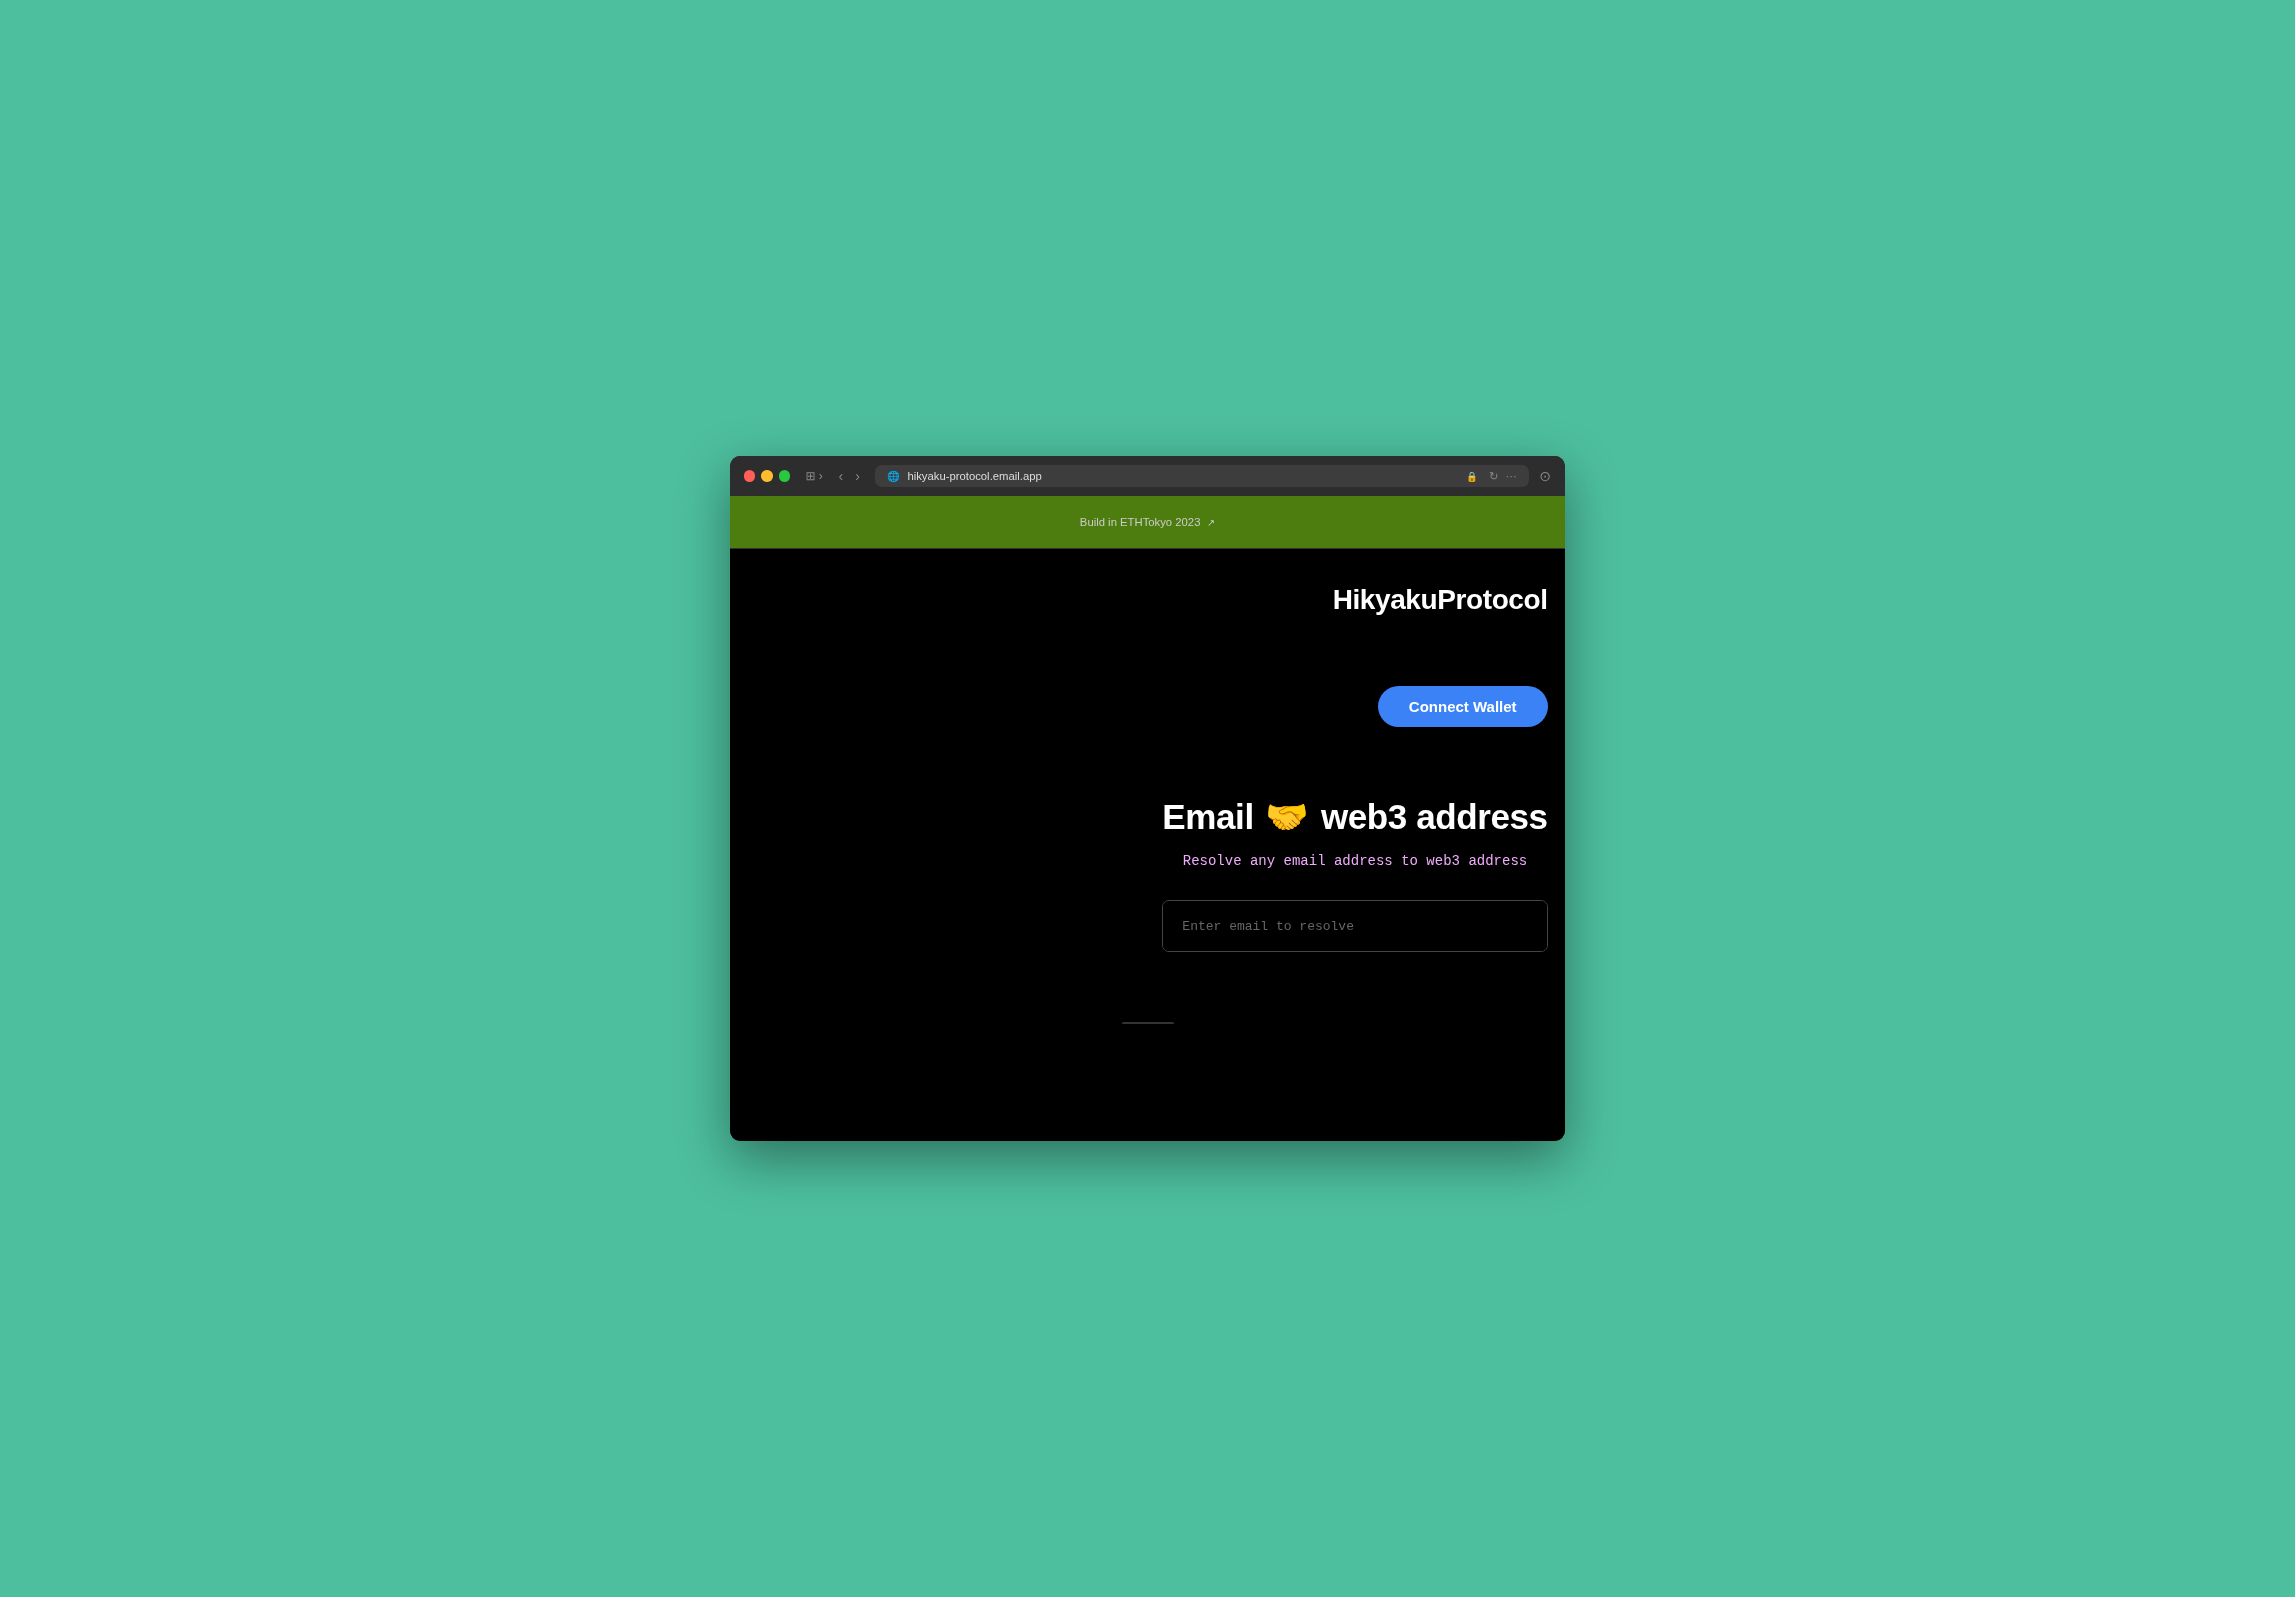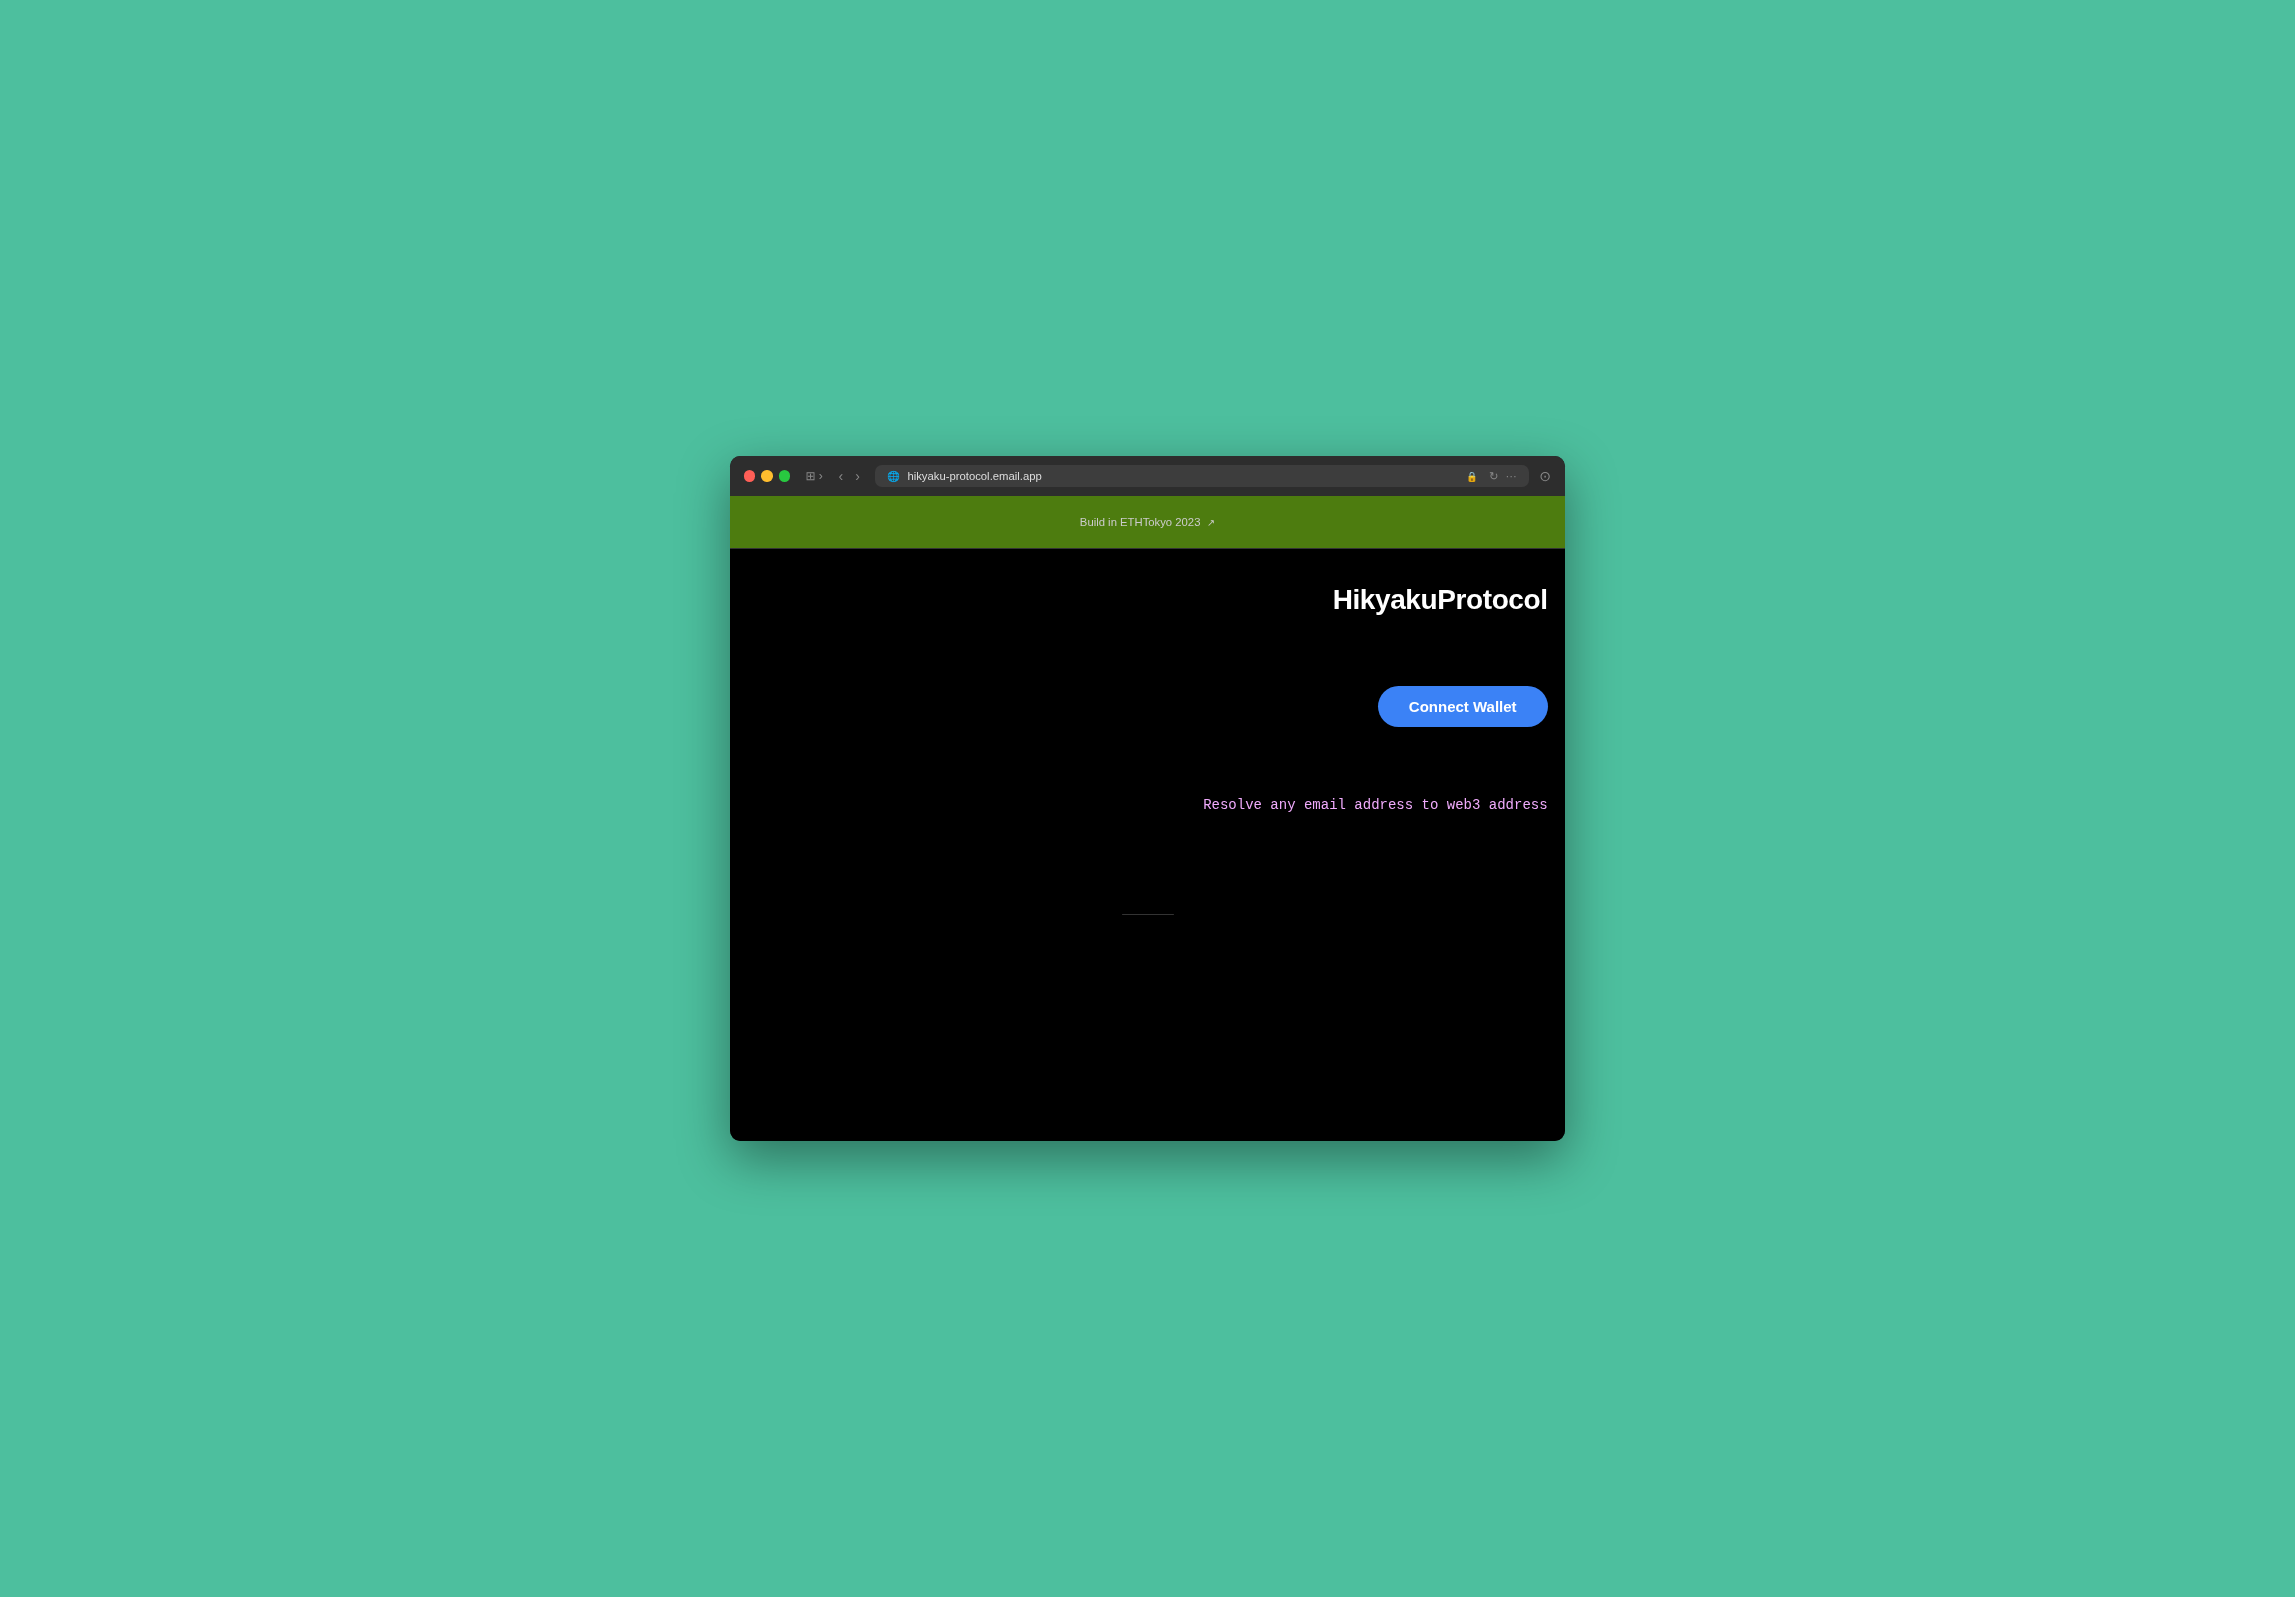--- a/index.html
+++ b/index.html
@@ -267,22 +267,30 @@
     <span class="external-icon">↗</span>
   </div>
 
   <div class="app-content">
 
     <h1 class="app-title">HikyakuProtocol</h1>
 
     <button class="connect-wallet-btn">Connect Wallet</button>
 
     <div class="hero-section">
+      <div class="hero-title">
+        <span>Email</span>
+        <span>🤝</span>
+        <span>web3 address</span>
+      </div>
       <p class="hero-subtitle">Resolve any email address to web3 address</p>
 
+      <div class="email-input-container">
+        <input type="email" class="email-input" placeholder="Enter email to resolve" style="">
+      </div>
     </div>
 
     <div class="divider-line"></div>
 
   </div>
 
 </div>
 
 
 </body></html>

